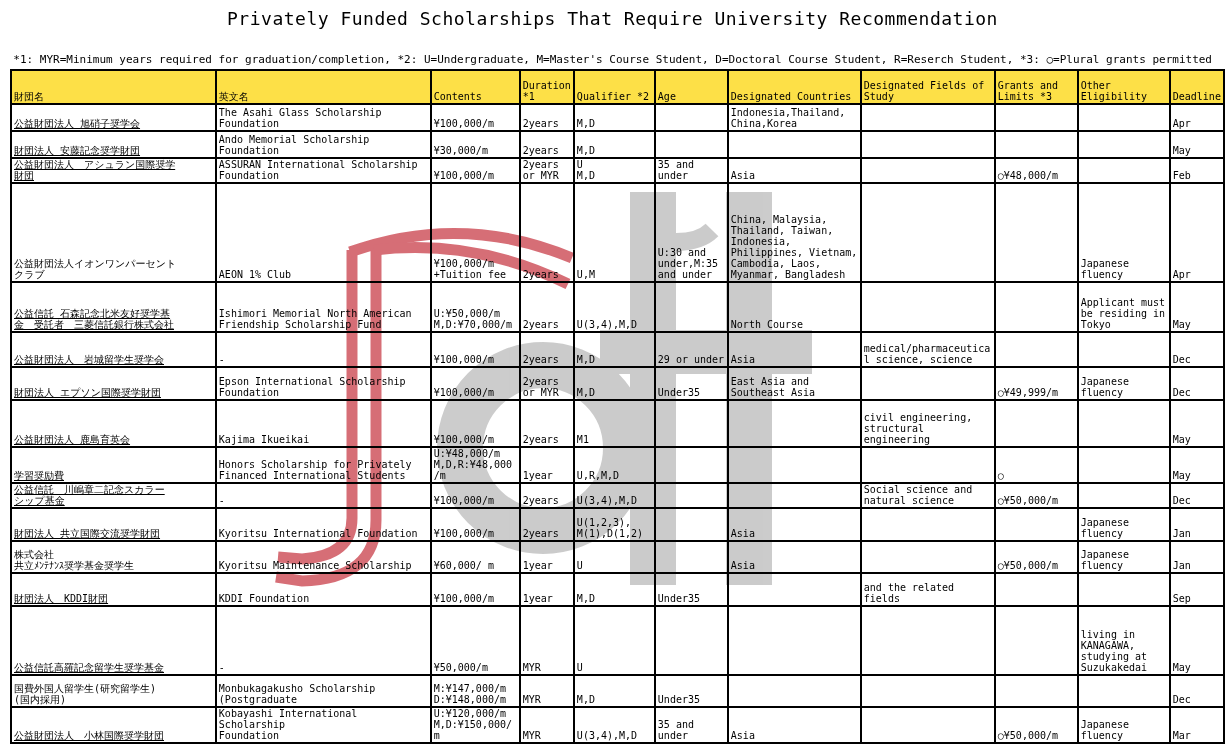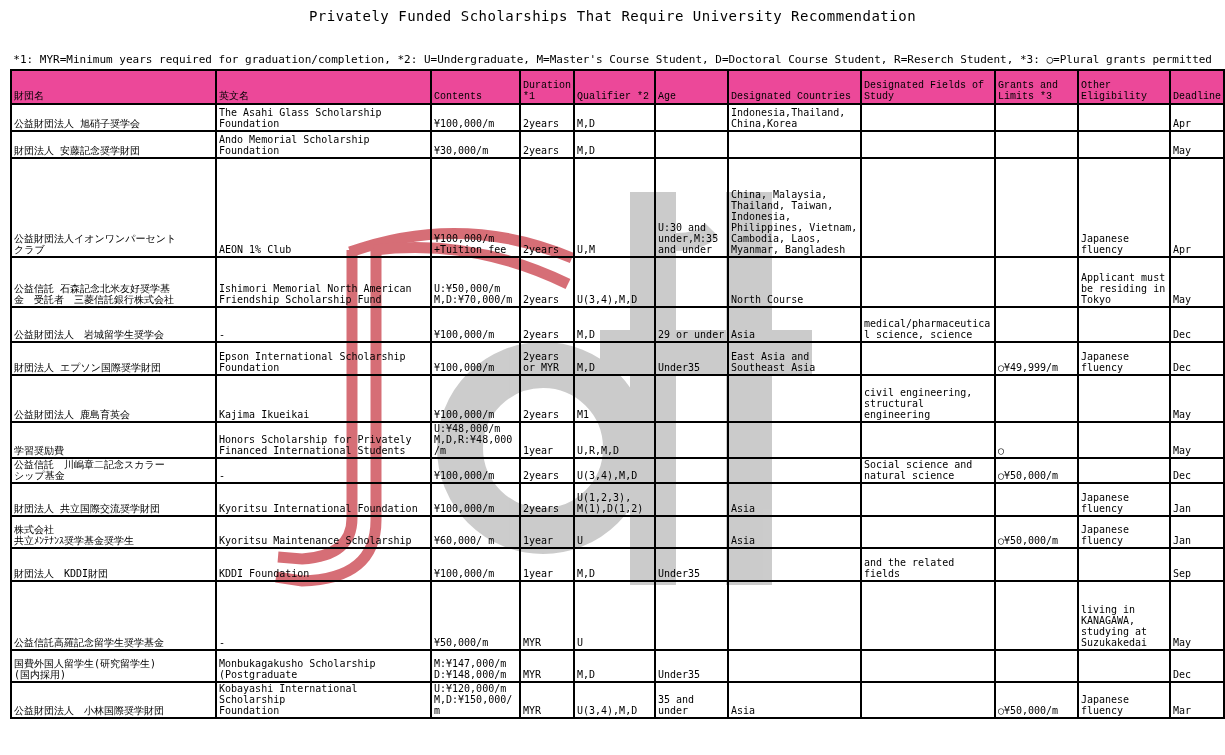--- a/index.html
+++ b/index.html
@@ -5,21 +5,21 @@
   html,body { margin:0; padding:0; }
   body {
     width:1225px; height:755px;
     background:#ffffff;
     font-family:"DejaVu Sans Mono", monospace;
     position:relative; overflow:hidden;
     color:#000;
   }
   .title {
     position:absolute; top:8px; left:0; width:100%;
-    text-align:center; font-size:14px; letter-spacing:0.5px;
+    text-align:center; font-size:18px; letter-spacing:0.5px;
     white-space:nowrap;
   }
   .footnote {
     position:absolute; top:53px; right:13px;
     font-size:11px; white-space:nowrap;
   }
   .watermark { position:absolute; left:0; top:0; z-index:0; pointer-events:none; }
   table.sch {
     position:absolute; left:10px; top:69px; z-index:1;
     border-collapse:collapse; table-layout:fixed;
@@ -28,22 +28,22 @@
   .sch th, .sch td {
     border:2px solid #000;
     vertical-align:bottom;
     text-align:left;
     font-size:10px; line-height:11px; font-weight:normal;
     padding:0 2px 1px 2px;
     white-space:pre-line;
     overflow:hidden;
     background:transparent;
   }
-  .sch th { background:#ec4899;font-family:Liberation Mono, monospace; }
-  .link { cursor:pointer; }
+  .sch th { background:#fde047; }
+  .link { text-decoration:underline; cursor:pointer; }
 </style>
 </head>
 <body>
 
 <svg class="watermark" width="1225" height="755" aria-hidden="true">
   <g opacity="0.9">
     <circle cx="543" cy="448" r="83" fill="none" stroke="#c6c6c6" stroke-width="46"></circle>
     <rect x="630" y="192" width="46" height="393" fill="#c6c6c6"></rect>
     <rect x="726" y="192" width="46" height="393" fill="#c6c6c6"></rect>
     <rect x="600" y="330" width="212" height="44" fill="#c6c6c6"></rect>
@@ -116,20 +116,38 @@
         <td>¥30,000/m</td>
         <td>2years</td>
         <td>M,D</td>
         <td></td>
         <td></td>
         <td></td>
         <td></td>
         <td></td>
         <td>May</td>
       </tr>
+      <tr style="height: 24px;">
+        <td><span class="link">公益財団法人　アシュラン国際奨学
+財団</span></td>
+        <td>ASSURAN International Scholarship
+Foundation</td>
+        <td>¥100,000/m</td>
+        <td>2years
+or MYR</td>
+        <td>U
+M,D</td>
+        <td>35 and
+under</td>
+        <td>Asia</td>
+        <td></td>
+        <td>○¥48,000/m</td>
+        <td></td>
+        <td>Feb</td>
+      </tr>
       <tr style="height: 99px;">
         <td>公益財団法人イオンワンパーセント
 クラブ</td>
         <td>AEON 1% Club</td>
         <td>¥100,000/m
 +Tuition fee</td>
         <td>2years</td>
         <td>U,M</td>
         <td>U:30 and
 under,M:35

